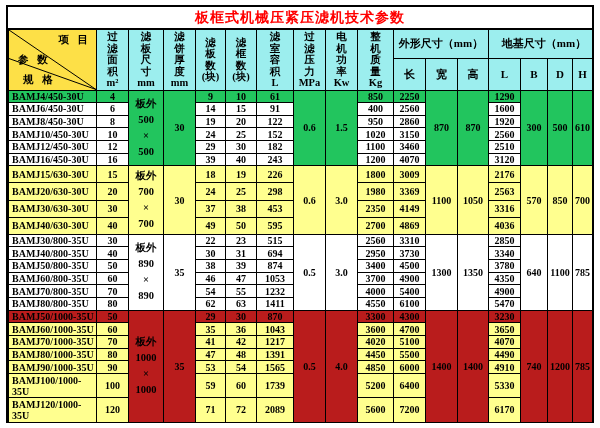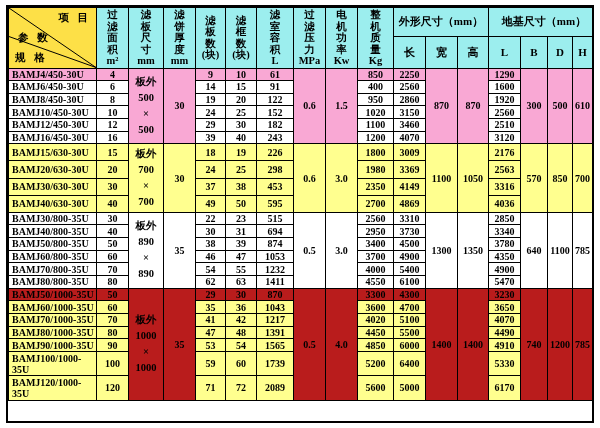--- a/index.html
+++ b/index.html
@@ -33,26 +33,29 @@
   .r1{height:28px;}
   tbody td{font-size:10px;line-height:11px;}
   td.model{text-align:left;padding-left:3px;font-size:10px;letter-spacing:0;}
   td.pre{white-space:pre-line;font-size:10.5px;line-height:16px;}
   
   .diag{position:relative;padding:0;}
   .diag svg{position:absolute;left:0;top:0;width:100%;height:100%;}
   .diag span{position:absolute;font-size:10.5px;letter-spacing:3px;white-space:nowrap;}
   .diag .lbl-top{right:5px;top:3px;}
   .diag .lbl-mid{left:9px;top:23px;}
-  .diag .lbl-bot{left:6px;bottom:3px;}
+  .diag .lbl-bot{left:14px;bottom:3px;}
 </style>
 </head>
 <body>
 
 <div class="frame">
+  <div class="title-bar">
+    <span style="color: rgb(255, 0, 0);">板框式机械压紧压滤机技术参数</span>
+  </div>
   <table>
     <colgroup>
       <col style="width:88px">
         <col style="width:32px">
         <col style="width:35px">
       <col style="width:32px">
         <col style="width:30px">
         <col style="width:31px">
       <col style="width:37px">
         <col style="width:32px">
@@ -127,21 +130,21 @@
         <th class="sub" style="background-color: rgb(156, 238, 238);">长</th>
         <th class="sub" style="background-color: rgb(156, 238, 238);">宽</th>
         <th class="sub" style="background-color: rgb(156, 238, 238);">高</th>
         <th class="sub" style="background-color: rgb(156, 238, 238);">L</th>
         <th class="sub" style="background-color: rgb(156, 238, 238);">B</th>
         <th class="sub" style="background-color: rgb(156, 238, 238);">D</th>
         <th class="sub" style="background-color: rgb(156, 238, 238);">H</th>
       </tr>
     </thead>
     <tbody id="tbody">
-        <tr style="background-color: #f9a8d4;">
+        <tr style="background-color: #22c55e;">
           <td class="model">BAMJ4/450-30U</td>
           <td>4</td>
           <td class="pre" rowspan="6">板外
 500
 ×
 500</td>
           <td rowspan="6">30</td>
           <td>9</td>
           <td>10</td>
           <td>61</td>
@@ -402,18 +405,18 @@
           <td>6400</td>
           <td>5330</td>
         </tr>
         <tr style="background-color: rgb(255, 255, 143);">
           <td class="model">BAMJ120/1000-35U</td>
           <td>120</td>
           <td>71</td>
           <td>72</td>
           <td>2089</td>
           <td>5600</td>
-          <td>5000</td>
+          <td>7200</td>
           <td>6170</td>
         </tr>
       </tbody>
   </table>
 </div>
 
 </body></html>

